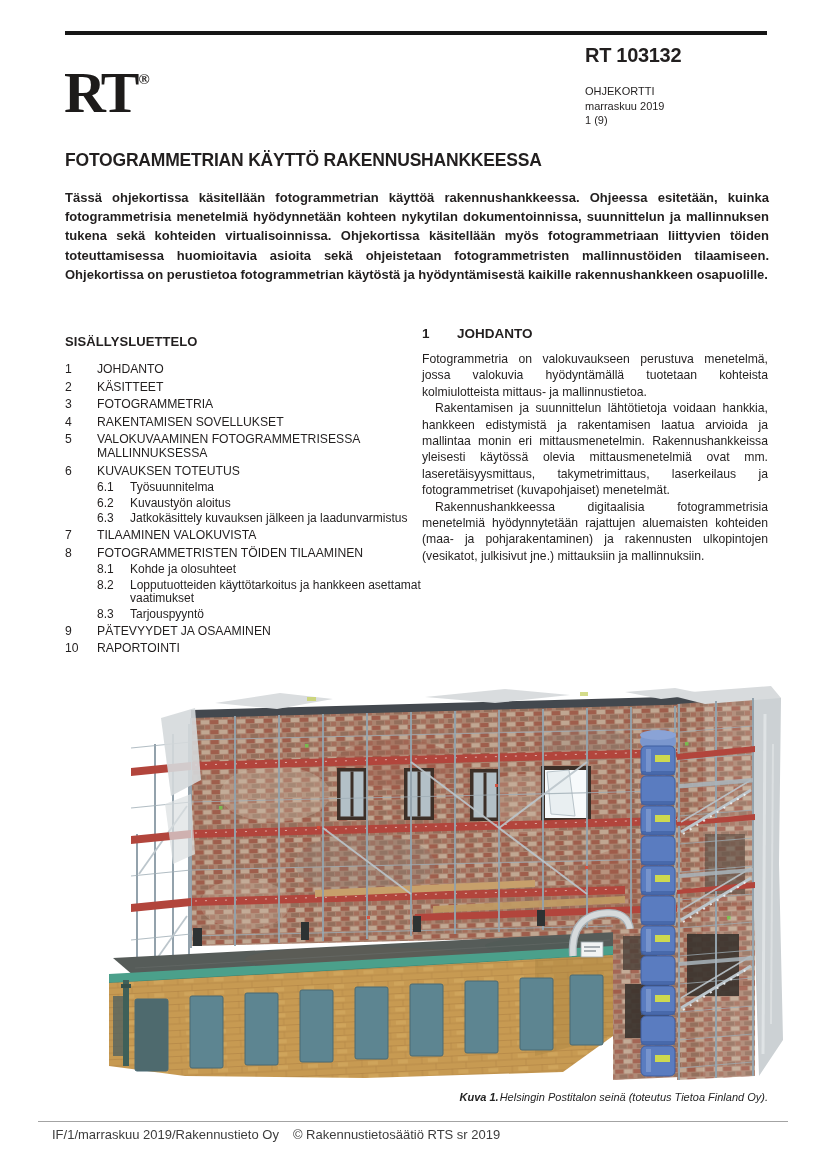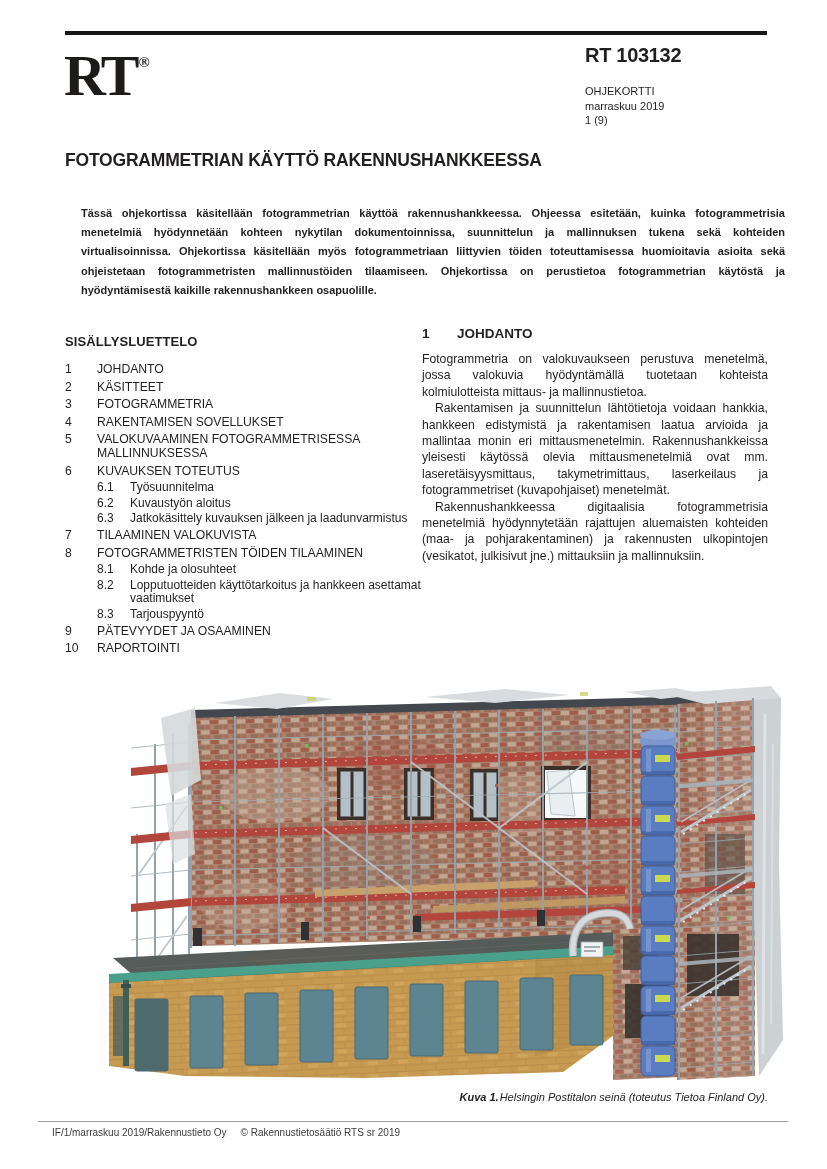--- a/index.html
+++ b/index.html
@@ -2,29 +2,29 @@
 <html><head>
 <meta charset="utf-8">
 <style>
   html,body{margin:0;padding:0;background:#ffffff;}
   .page{
     position:relative;width:827px;height:1169px;background:#fff;
     font-family:"Liberation Sans",sans-serif;color:var(--c-text,#221f1f);
     overflow:hidden;
   }
   .top-rule{position:absolute;left:65px;top:31px;width:702px;height:4px;background:var(--c-rule,#161616);}
-  .logo{position:absolute;left:64px;top:34px;font-family:"Liberation Serif",serif;
+  .logo{position:absolute;left:64px;top:51px;font-family:"Liberation Serif",serif;
     font-weight:bold;font-size:58px;line-height:56px;letter-spacing:-3px;color:#1d1b1a;}
   .logo .reg{font-size:15px;letter-spacing:0;vertical-align:28px;margin-left:2px;}
   .head-right{position:absolute;left:585px;top:44px;}
   .doc-number{font-size:20px;font-weight:bold;letter-spacing:-0.3px;text-align:center;}
   .doc-meta{margin-top:17px;font-size:11px;line-height:14.5px;}
   .title{position:absolute;left:65px;top:150px;margin:0;font-size:17.5px;font-weight:bold;letter-spacing:-0.2px;}
-  .intro{position:absolute;left:65px;top:188px;width:704px;margin:16px;
-    font-size:11px;font-weight:bold;line-height:19.2px;text-align:justify;}
+  .intro{position:absolute;left:65px;top:188px;width:704px;margin:0;
+    font-size:13px;font-weight:bold;line-height:19.2px;text-align:justify;}
   
   .toc{position:absolute;left:65px;top:326px;width:372px;}
   .toc h2{margin:8px 0 13px 0;font-size:13px;font-weight:bold;letter-spacing:0.1px;}
   .toc-row{display:flex;font-size:12.2px;line-height:14px;}
   .toc-row.l1{margin:2.5px 0 3.5px 0;}
   .toc-row.l1 .toc-num{width:32px;flex:0 0 32px;}
   .toc-row.l1 .toc-label{max-width:278px;}
   .toc-row.l2{margin:0 0 2px 32px;font-size:12px;line-height:13.5px;}
   .toc-row.l2 .toc-num{width:33px;flex:0 0 33px;}
   .toc-row.l2 .toc-label{max-width:300px;}
@@ -37,21 +37,21 @@
   .para + .para{text-indent:13px;}
   
   .figure{position:absolute;left:65px;top:684px;width:722px;height:404px;margin:0;}
   .figure svg{display:block;width:722px;height:404px;}
   .caption{position:absolute;left:65px;top:1091px;width:703px;text-align:right;
     font-size:11px;font-style:italic;color:var(--c-caption,#242424);}
   .cap-label{font-weight:bold;}
   .cap-text{margin-left:1px;}
   
   .footer-rule{position:absolute;left:38px;top:1121px;width:750px;height:1.2px;background:#a3a3a3;}
-  .footer{position:absolute;left:52px;top:1127px;font-size:10px;color:var(--c-footer,#3c3c3c);}
+  .footer{position:absolute;left:52px;top:1127px;font-size:13px;color:var(--c-footer,#3c3c3c);}
   .footer .f-left{margin-right:14px;}
 </style>
 </head>
 <body>
 
 <div class="page" id="page" style="--brick-base: #ab8470; --brick-red: #9e5745; --brick-light: #c9b7a2; --plank-red: #b2453c; --scaffold-grey: #93a2ac; --scaffold-light: #bcc6cc; --flashing-dark: #43484e; --window-frame: #3c2f27; --window-pane: #b3c0c7; --roof-dark: #565c59; --verdigris: #4ba08b; --stone-yellow: #c79a52; --stone-joint: #a87e40; --door-teal: #5d8591; --chute-blue: #5a7cc0; --chute-dark: #3f5fa0; --chute-label: #cdd94f; --tarp-grey: #ccd1d4; --opening-dark: #3a332d; --c-text: #221f1f; --c-rule: #161616; --c-caption: #242424; --c-footer: #3c3c3c;">
 
   <div class="top-rule"></div>
 
   <div class="logo">

